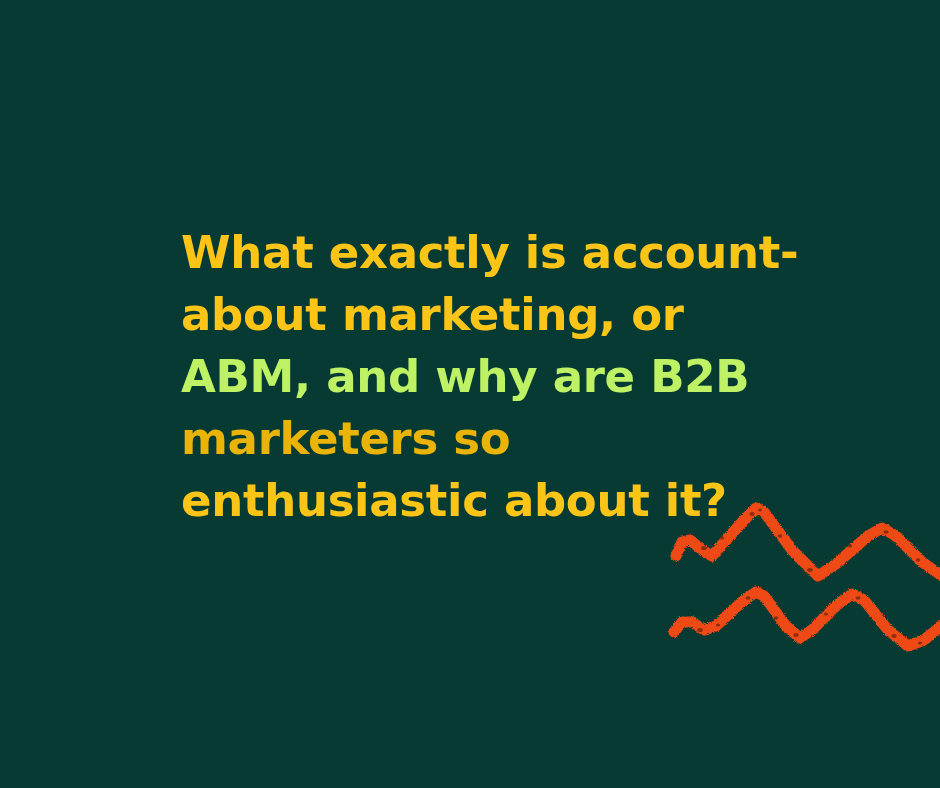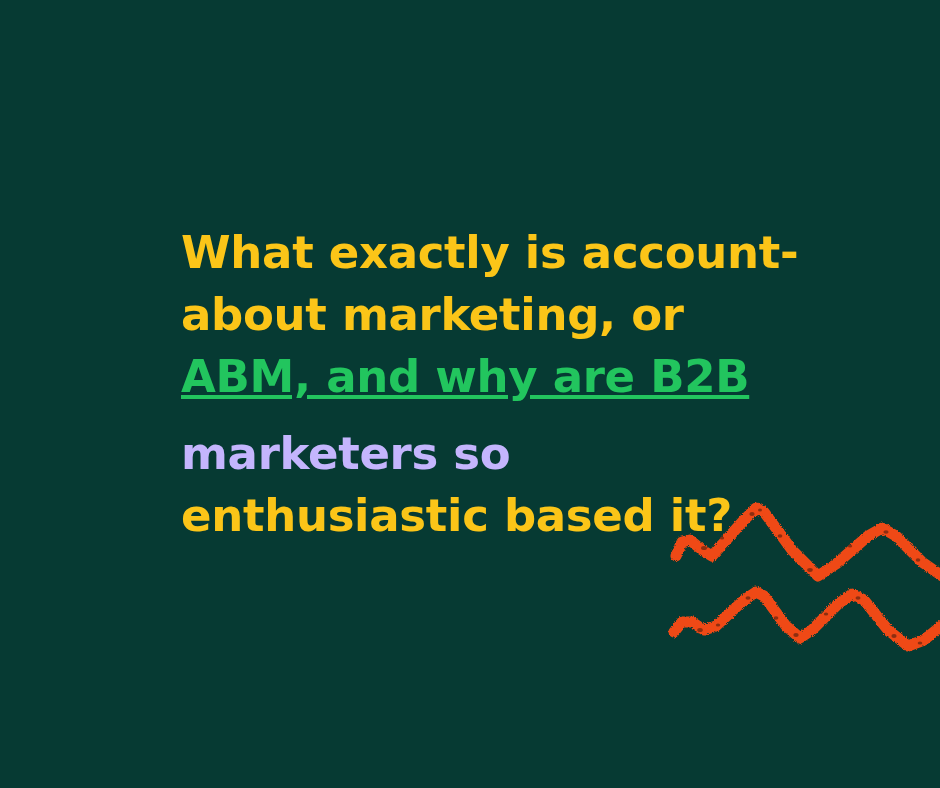--- a/index.html
+++ b/index.html
@@ -60,23 +60,23 @@
   }
 </style>
 </head>
 <body>
 
 <div id="canvas" style="width: 940px; height: 788px; background: rgb(6, 58, 51);">
 
   <h1 id="headline">
     <span class="headline-line" style="color: rgb(251, 197, 24);">What exactly is account-</span>
     <span class="headline-line" style="color: rgb(251, 197, 24);">about marketing, or</span>
-    <span class="headline-line" style="color: #22c55e; text-decoration: underline;">ABM, and why are B2B</span>
-    <span class="headline-line" style="color: #c4b5fd; margin-top: 15px;">marketers so</span>
-    <span class="headline-line" style="color: rgb(251, 197, 24);">enthusiastic based it?</span>
+    <span class="headline-line" style="color: #bef264;">ABM, and why are B2B</span>
+    <span class="headline-line" style="color: #eab308;">marketers so</span>
+    <span class="headline-line" style="color: rgb(251, 197, 24);">enthusiastic about it?</span>
   </h1>
 
   <div id="zigzag">
     <svg viewBox="0 0 300 170" xmlns="http://www.w3.org/2000/svg" aria-hidden="true">
       <defs>
         <filter id="roughen" x="-20%" y="-20%" width="140%" height="140%">
           <feTurbulence type="fractalNoise" baseFrequency="0.9" numOctaves="3" seed="7" result="noise"></feTurbulence>
           <feDisplacementMap in="SourceGraphic" in2="noise" scale="3.2" xChannelSelector="R" yChannelSelector="G"></feDisplacementMap>
         </filter>
         <filter id="roughen2" x="-20%" y="-20%" width="140%" height="140%">

